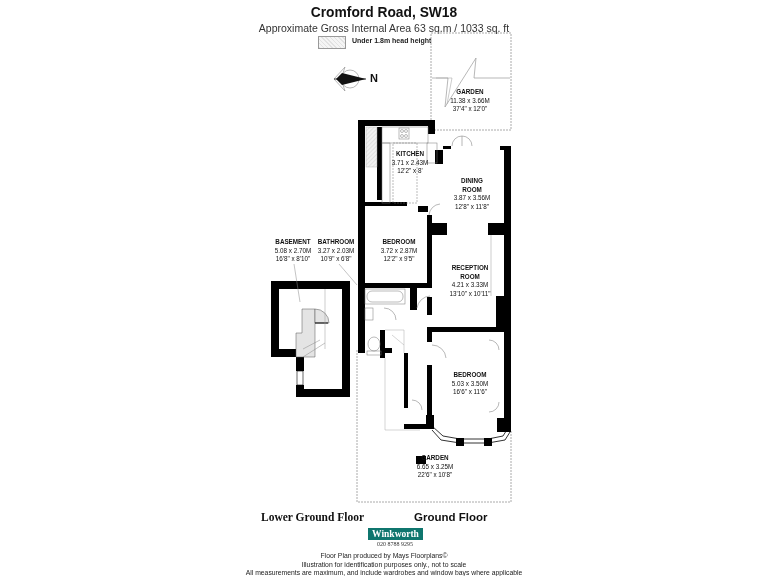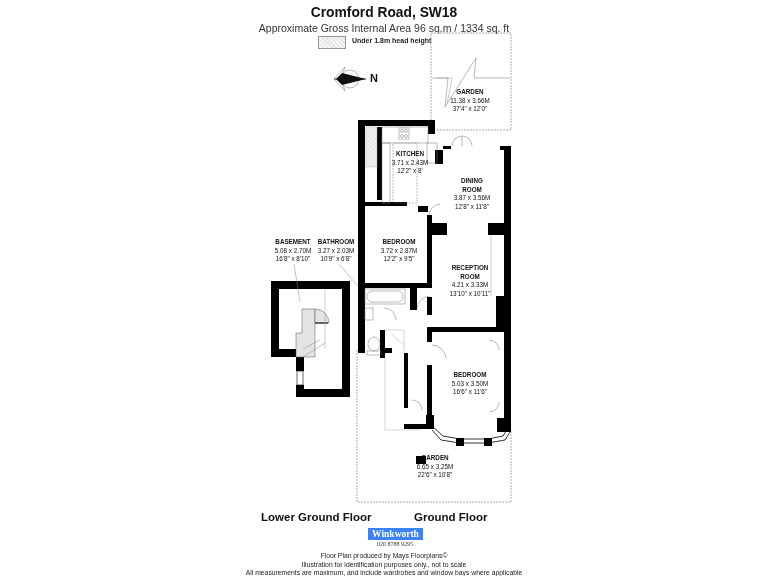--- a/index.html
+++ b/index.html
@@ -4,30 +4,30 @@
 <style>
   html,body{margin:0;padding:0;background:#ffffff;}
   body{width:768px;height:576px;position:relative;overflow:hidden;font-family:"Liberation Sans",sans-serif;color:#111;}
   .abs{position:absolute;}
   .title{left:0;width:768px;top:3px;text-align:center;font-weight:bold;font-size:15px;transform:scaleX(0.92);}
   .subtitle{left:0;width:768px;top:22px;text-align:center;font-size:10.5px;color:#333;}
   .legend-swatch{left:318px;top:36px;width:26px;height:11px;border:1px solid #999;background:repeating-linear-gradient(45deg,#e2e2e2 0 1px,#f5f5f5 1px 3px);}
   .legend-label{left:352px;top:37px;font-size:7px;font-weight:bold;color:#222;}
   .room{font-size:6.3px;text-align:center;line-height:8.5px;color:#111;}
   .floor-label{font-weight:bold;font-size:11.5px;color:#111;}
-  .logo{left:368px;top:528px;width:55px;height:12px;background:#3b82f6;color:#fff;font-family:"Liberation Serif",serif;font-weight:bold;font-size:9.5px;text-align:center;line-height:12px;}
+  .logo{left:368px;top:528px;width:55px;height:12px;background:#0f766e;color:#fff;font-family:"Liberation Serif",serif;font-weight:bold;font-size:9.5px;text-align:center;line-height:12px;}
   .phone{left:360px;top:541px;width:70px;text-align:center;font-family:"Liberation Serif",serif;font-size:6px;color:#333;}
   .foot{left:0;width:768px;text-align:center;font-size:6.8px;color:#222;}
   svg{position:absolute;left:0;top:0;}
 </style>
 </head>
 <body>
 
 <div class="abs title">Cromford Road, SW18</div>
-<div class="abs subtitle">Approximate Gross Internal Area 96 sq.m  /  1334 sq. ft</div>
+<div class="abs subtitle">Approximate Gross Internal Area 63 sq.m  /  1033 sq. ft</div>
 
 <div class="abs legend-swatch"></div>
 <div class="abs legend-label">Under 1.8m head height</div>
 
 <svg width="768" height="576" viewBox="0 0 768 576">
 
   <g>
     <circle cx="350" cy="79" r="9" fill="none" stroke="#888" stroke-width="0.6"></circle>
     <polygon points="334,79 345,67 341,79 345,91" fill="#fff" stroke="#888" stroke-width="0.6"></polygon>
     <polygon points="336,79 342,73 366,79" fill="#111"></polygon>
@@ -232,21 +232,21 @@
 </div>
 
 <div class="abs room" style="left:400px;top:454px;width:70px;">
   <div style="font-weight:bold">GARDEN</div>
   <div>6.65 x 3.25M</div>
   <div>22'6" x 10'8"</div>
 </div>
 
 <div class="abs" style="left:370px;top:72px;font-weight:bold;font-size:11px;">N</div>
 
-<div class="abs floor-label" style="left:261px;top:511px;">Lower Ground Floor</div>
+<div class="abs floor-label" style="left:261px;top:511px;font-family:Liberation Serif, serif;">Lower Ground Floor</div>
 <div class="abs floor-label" style="left:414px;top:511px;">Ground Floor</div>
 
 <div class="abs logo">Winkworth</div>
 <div class="abs phone">020 8788 9295</div>
 
 <div class="abs foot" style="top:552px;">Floor Plan produced by Mays Floorplans©</div>
 <div class="abs foot" style="top:561px;">Illustration for identification purposes only., not to scale</div>
 <div class="abs foot" style="top:569px;">All measurements are maximum, and include wardrobes and window bays where applicable</div>
 
 </body></html>

